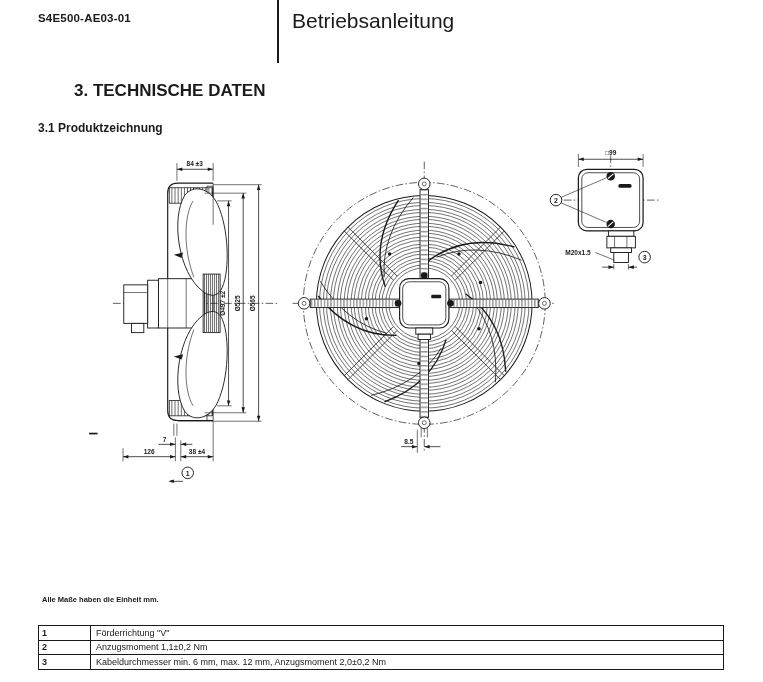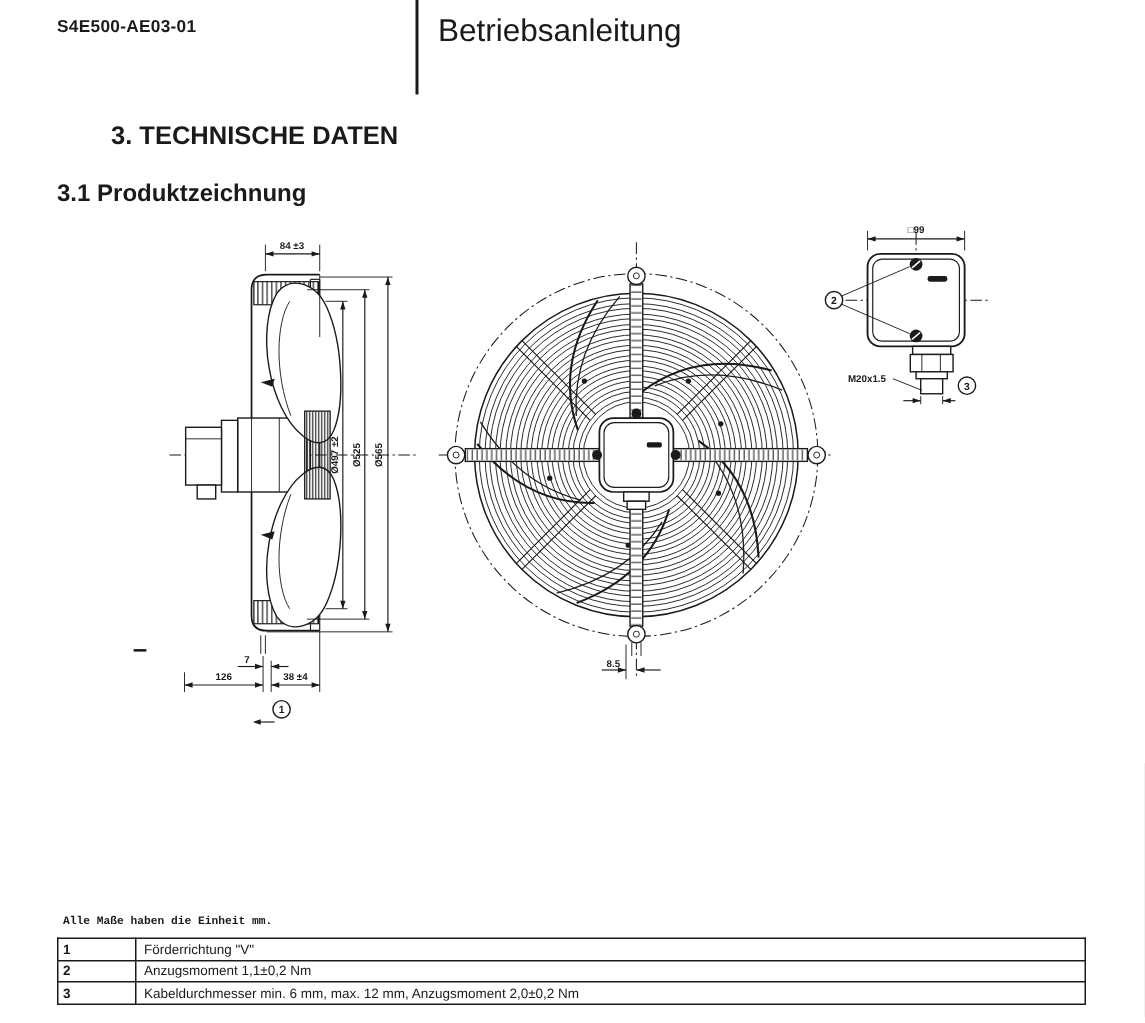--- a/index.html
+++ b/index.html
@@ -3,22 +3,22 @@
 <meta charset="utf-8">
 <style>
   html,body{margin:0;padding:0;background:#e8e8e8;}
   #page{position:relative;width:763px;height:682px;background:#ffffff;overflow:hidden;
         font-family:"Liberation Sans",sans-serif;color:#1a1a1a;}
   .abs{position:absolute;}
   #hdr-divider{left:277px;top:0;width:2px;height:63px;background:#1a1a1a;}
   #doc-number{left:38px;top:12px;font-size:11.5px;font-weight:bold;letter-spacing:.2px;}
   #page-title{left:292px;top:9px;font-size:21px;font-weight:normal;}
   #sec-heading{left:38px;top:81px;font-size:17px;font-weight:bold;margin-left:36px;}
-  #sec-subheading{left:38px;top:121px;font-size:16px;font-weight:bold;}
-  #units-note{left:42px;top:611px;font-size:7.5px;font-weight:bold;font-family:Liberation Mono, monospace;}
+  #sec-subheading{left:38px;top:121px;font-size:12px;font-weight:bold;}
+  #units-note{left:42px;top:595px;font-size:7.5px;font-weight:bold;}
   #spec-table{left:38px;top:625px;width:686px;border-collapse:collapse;
               border:1.6px solid #1a1a1a;font-size:9px;}
   #spec-table td{border:1px solid #1a1a1a;height:13.5px;padding:0 0 0 5px;vertical-align:middle;}
   #spec-table td.no{width:48px;font-weight:bold;padding-left:3px;}
   svg text{font-family:"Liberation Sans",sans-serif;fill:#1a1a1a;}
   .dim{font-size:8.5px;font-weight:bold;}
   .callout{font-size:9px;font-weight:bold;}
   .ln{stroke:#1a1a1a;stroke-width:1;fill:none;}
   .thin{stroke:#1a1a1a;stroke-width:.8;fill:none;}
   .thk{stroke:#1a1a1a;stroke-width:1.5;fill:none;}

